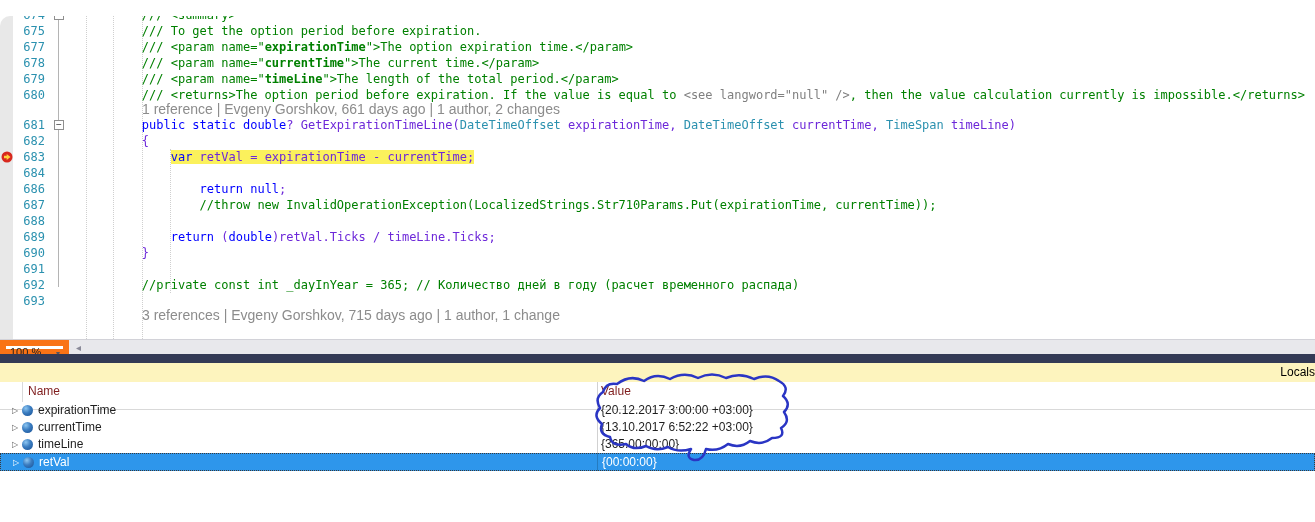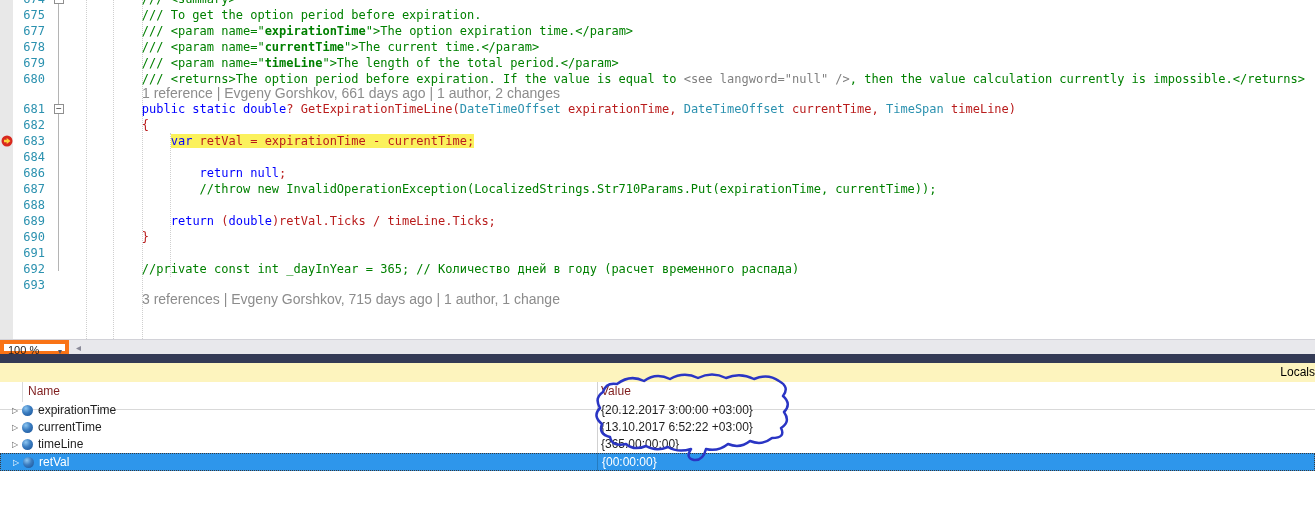--- a/index.html
+++ b/index.html
@@ -1,21 +1,21 @@
 <!DOCTYPE html>
 <html style="--sel: #2E96EB; --hl: #FBF15C; --navy: #333A55; --localsbg: #FDF4BE; --c-comment: #008000; --c-kw: #0000FF; --c-type: #2B91AF;"><head>
 <meta charset="utf-8">
 <style>
   html,body{margin:0;padding:0;background:#fff;}
   .screen{position:relative;width:1315px;height:522px;background:#ffffff;overflow:hidden;
           font-family:"Liberation Sans",sans-serif;}
 
   
-  .editor{position:absolute;left:0;top:0;width:1315px;height:339px;overflow:hidden;
-          font-family:"DejaVu Sans Mono",monospace;font-size:12px;background:#fff;}
+  .editor{position:absolute;left:0;top:16px;width:1315px;height:339px;overflow:hidden;
+          font-family:"DejaVu Sans Mono",monospace;font-size:12px;background:#fff;border-radius:10px;}
   .gutter{position:absolute;left:0;top:0;width:13px;height:339px;background:#E8E8E8;}
   .outline-vline{position:absolute;left:58px;top:0;height:271px;border-left:1px solid #B4B4B4;}
   .guide{position:absolute;border-left:1px dotted #CFCFCF;top:0;height:339px;}
   .g1{left:86px}.g2{left:113px}.g3{left:142px}
   .g4{left:170px;top:133px;height:144px}
   #code-lines{position:absolute;left:0;top:-9px;width:1315px;}
   .line{position:relative;height:16px;line-height:16px;white-space:pre;}
   .ln{position:absolute;left:13px;width:32px;text-align:right;color:#2B91AF;}
   .code{position:absolute;left:84px;top:0;}
   .hl{background:var(--hl,#FBF15C);}
@@ -23,27 +23,27 @@
             font-family:"Liberation Sans",sans-serif;font-size:14px;color:#8C8C8C;}
   .collapse-box{position:absolute;left:54px;top:3px;width:10px;height:10px;box-sizing:border-box;
                 border:1px solid #8F8F8F;background:#fff;color:#333;font-size:10px;line-height:7px;
                 text-align:center;font-family:"Liberation Sans",sans-serif;}
   .bp{position:absolute;left:1px;top:2px;width:12px;height:12px;}
   .seg-comment{color:var(--c-comment,#008000);text-align:right;}
   .seg-comment-bold{color:var(--c-comment,#008000);font-weight:bold;}
   .seg-gray{color:#808080;}
   .seg-kw{color:var(--c-kw,#0000FF);}
   .seg-type{color:var(--c-type,#2B91AF);}
-  .seg-plain{color:#b91c1c;}
+  .seg-plain{color:#6d28d9;}
 
   
   .hscroll{position:absolute;left:0;top:339px;width:1315px;height:15px;background:#E8E8EC;
            border-top:1px solid #D2D2D8;box-sizing:border-box;}
   .zoombox{position:absolute;left:0;top:0;width:69px;height:15px;background:#fff;
-           border:4px solid #f97316;box-sizing:border-box;font-size:11px;line-height:13px;
+           border:6px solid #f97316;box-sizing:border-box;font-size:11px;line-height:13px;
            padding-left:4px;color:#1E1E1E;cursor:default;}
   .dd-arrow{position:absolute;right:3px;top:1px;font-size:8px;color:#55555F;}
   .sb-left{position:absolute;left:76px;top:1px;font-size:10px;color:#8A8A99;line-height:13px;}
 
   
   .navy{position:absolute;left:0;top:354px;width:1315px;height:9px;background:var(--navy,#333A55);}
 
   
   .locals{position:absolute;left:0;top:363px;width:1315px;height:110px;background:#fff;font-size:12px;}
   .locals-title{position:absolute;left:0;top:0;width:1315px;height:19px;line-height:19px;

